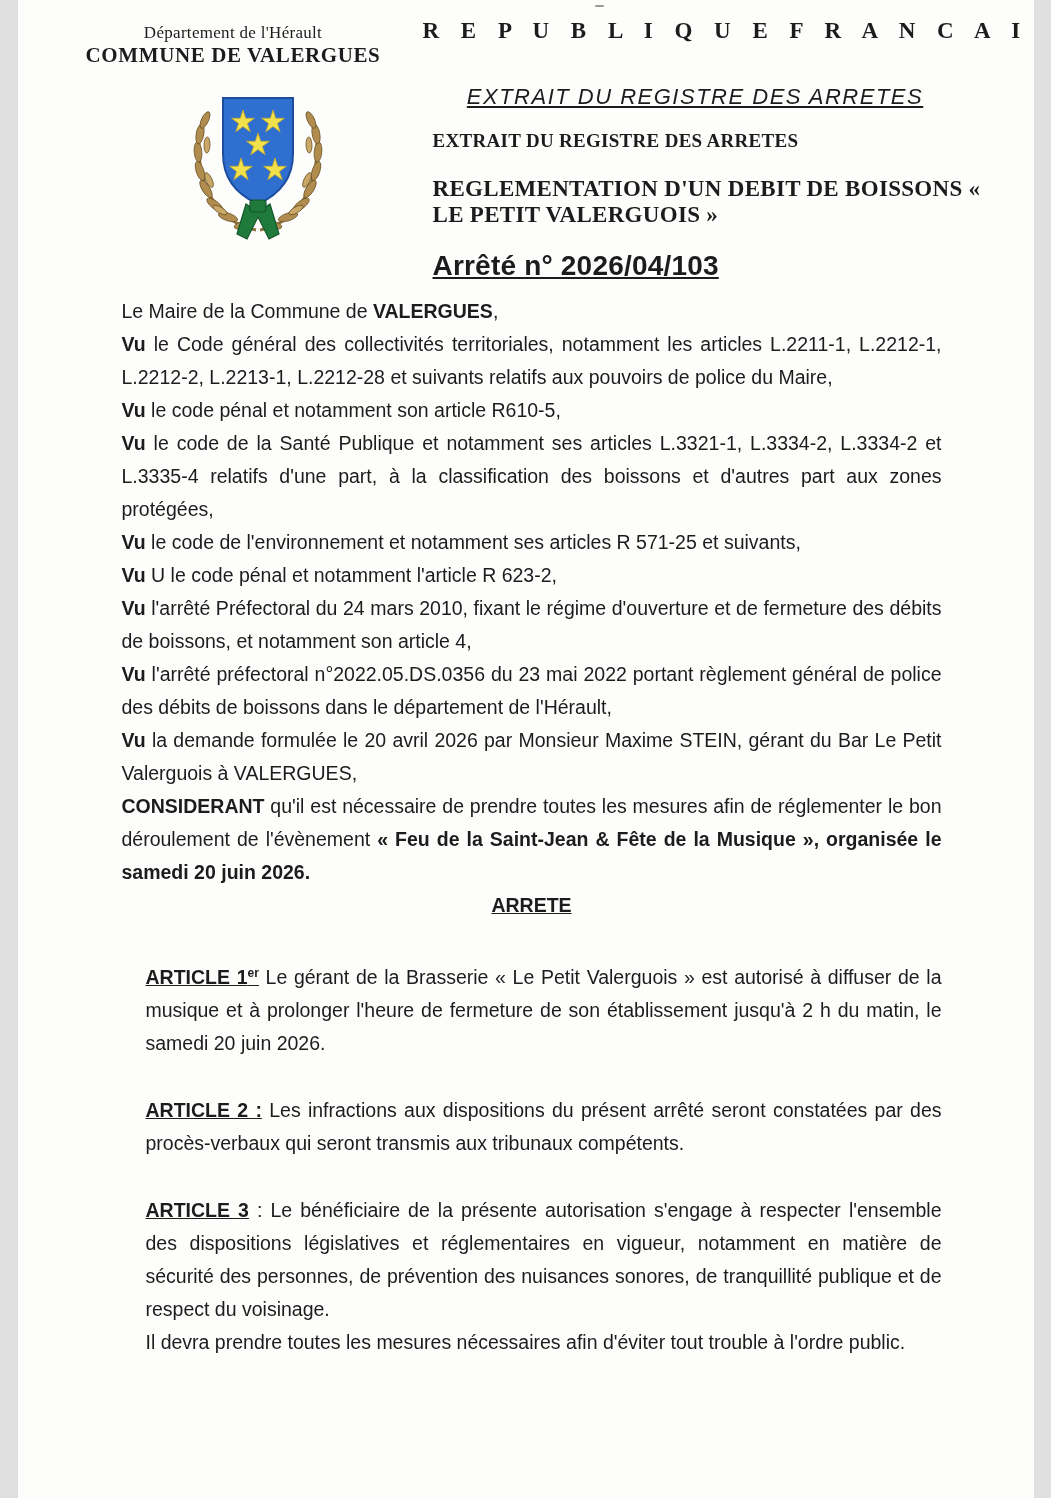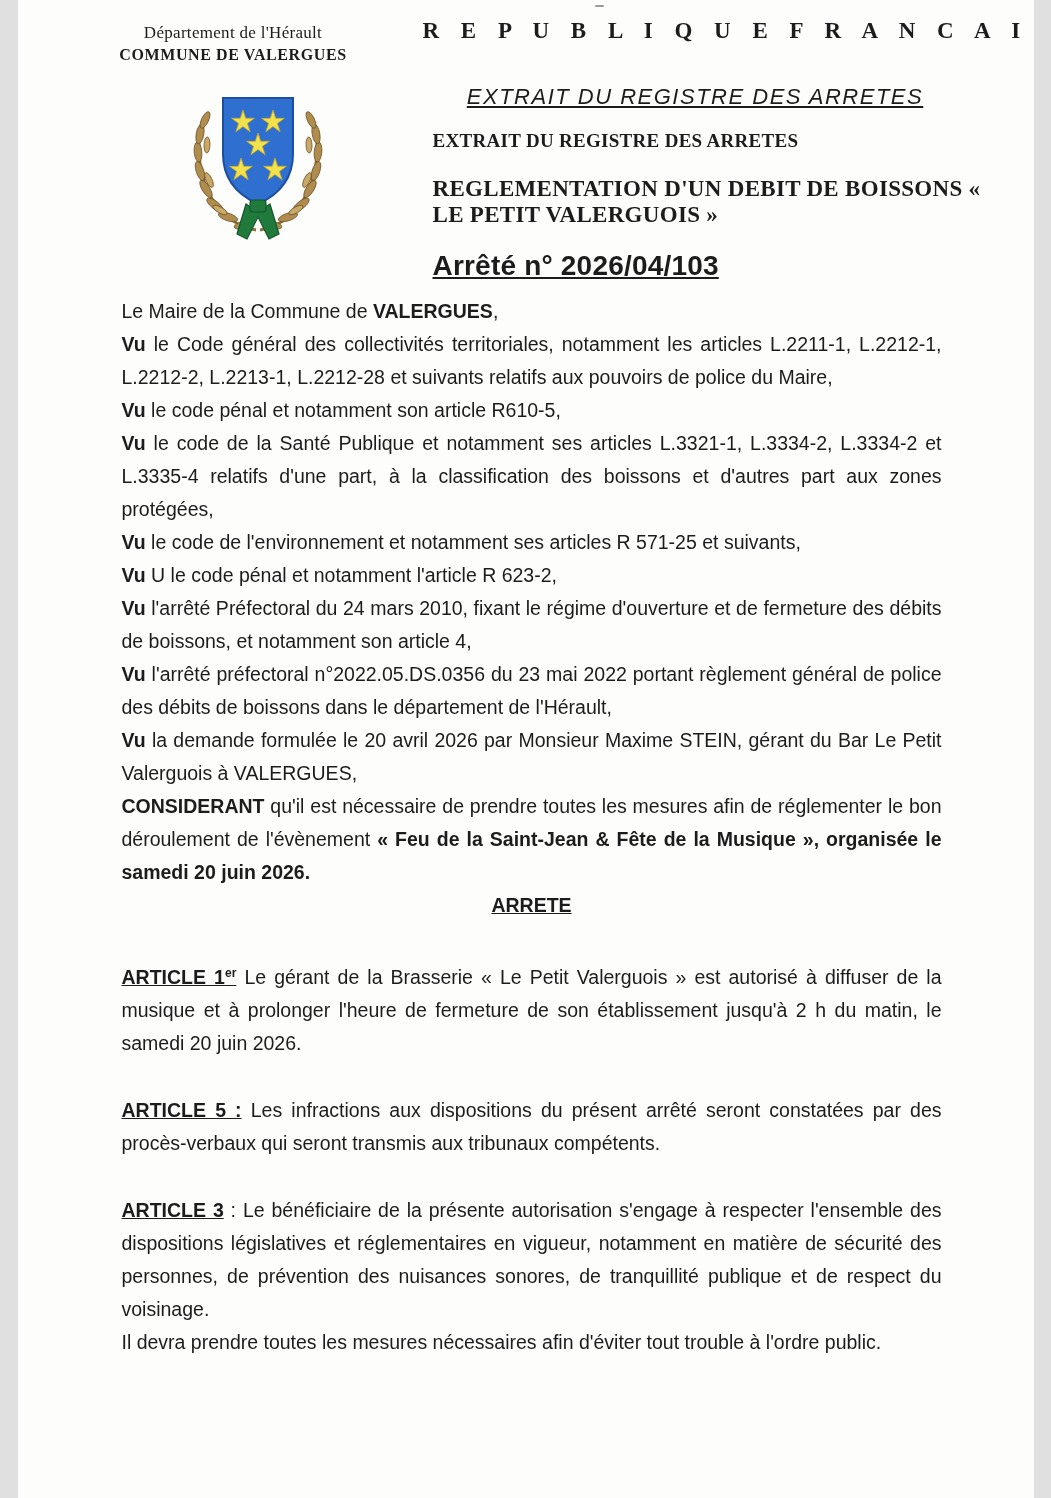--- a/index.html
+++ b/index.html
@@ -15,21 +15,21 @@
   .b{font-weight:bold;}
   .u{text-decoration:underline;}
   sup{font-size:0.62em;}
 
   
   .dept-block{
     position:absolute;top:22px;left:58px;width:315px;
     text-align:center;font-family:"Liberation Serif",serif;line-height:22px;
   }
   .dept-line{font-size:17px;letter-spacing:0.3px;}
-  .commune-line{font-size:16px;font-weight:bold;letter-spacing:0.6px;}
+  .commune-line{font-size:21px;font-weight:bold;letter-spacing:0.6px;}
 
   .coat{position:absolute;top:82px;left:148px;width:184px;height:162px;}
 
   .republic-block{position:absolute;top:18px;left:405px;width:545px;text-align:center;
     font-family:"Liberation Serif",serif;}
   .republic-line{font-size:23px;font-weight:bold;letter-spacing:8px;white-space:nowrap;}
   .motto-line{font-size:19px;font-style:italic;letter-spacing:2.5px;margin-top:3px;}
 
   .registry-italic{
     position:absolute;top:84px;left:405px;width:545px;text-align:center;
@@ -53,21 +53,21 @@
   
   .doc-body{
     position:absolute;top:295px;left:104px;width:820px;
     font-size:19.5px;line-height:33px;text-align:justify;
   }
   .doc-body p{margin:0;}
   .arrete-heading{
     text-align:center;font-weight:bold;margin:0;
   }
   .arrete-heading span{text-decoration:underline;}
-  .article{margin-top:34px;}
+  .article{margin-top:34px;margin-left:24px;}
 
   
   .footer{
     position:absolute;top:1366px;left:0;width:100%;
     text-align:center;font-family:"Liberation Serif",serif;
     font-size:16.5px;line-height:26px;
   }
   .footer-email a{text-decoration:underline;}
 
   
@@ -156,21 +156,21 @@
         <p><span class="b">Vu</span><span> l'arrêté préfectoral n°2022.05.DS.0356 du 23 mai 2022 portant règlement général de police des débits de boissons dans le département de l'Hérault,</span></p>
         <p><span class="b">Vu</span><span> la demande formulée le 20 avril 2026 par Monsieur Maxime STEIN, gérant du Bar Le Petit Valerguois à VALERGUES,</span></p>
         <p><span class="b">CONSIDERANT</span><span> qu'il est nécessaire de prendre toutes les mesures afin de réglementer le bon déroulement de l'évènement </span><span class="b">« Feu de la Saint-Jean &amp; Fête de la Musique »,</span><span> </span><span class="b">organisée le samedi 20 juin 2026.</span></p>
       </div>
     <p class="arrete-heading"><span>ARRETE</span></p>
     <div>
         <div class="article">
           <p><span class="u"><span class="b">ARTICLE 1</span><sup class="b">er</sup></span><span> Le gérant de la Brasserie « Le Petit Valerguois » est autorisé à diffuser de la musique et à prolonger l'heure de fermeture de son établissement jusqu'à 2 h du matin, le samedi 20 juin 2026.</span></p>
         </div>
         <div class="article">
-          <p><span class="u"><span class="b">ARTICLE 5 :</span></span><span> Les infractions aux dispositions du présent arrêté seront constatées par des procès-verbaux qui seront transmis aux tribunaux compétents.</span></p>
+          <p><span class="u"><span class="b">ARTICLE 2 :</span></span><span> Les infractions aux dispositions du présent arrêté seront constatées par des procès-verbaux qui seront transmis aux tribunaux compétents.</span></p>
         </div>
         <div class="article">
           <p><span class="u"><span class="b">ARTICLE 3</span></span><span> : Le bénéficiaire de la présente autorisation s'engage à respecter l'ensemble des dispositions législatives et réglementaires en vigueur, notamment en matière de sécurité des personnes, de prévention des nuisances sonores, de tranquillité publique et de respect du voisinage.</span></p>
           <p><span>Il devra prendre toutes les mesures nécessaires afin d'éviter tout trouble à l'ordre public.</span></p>
         </div>
       </div>
   </div>
 
 
 </div>

